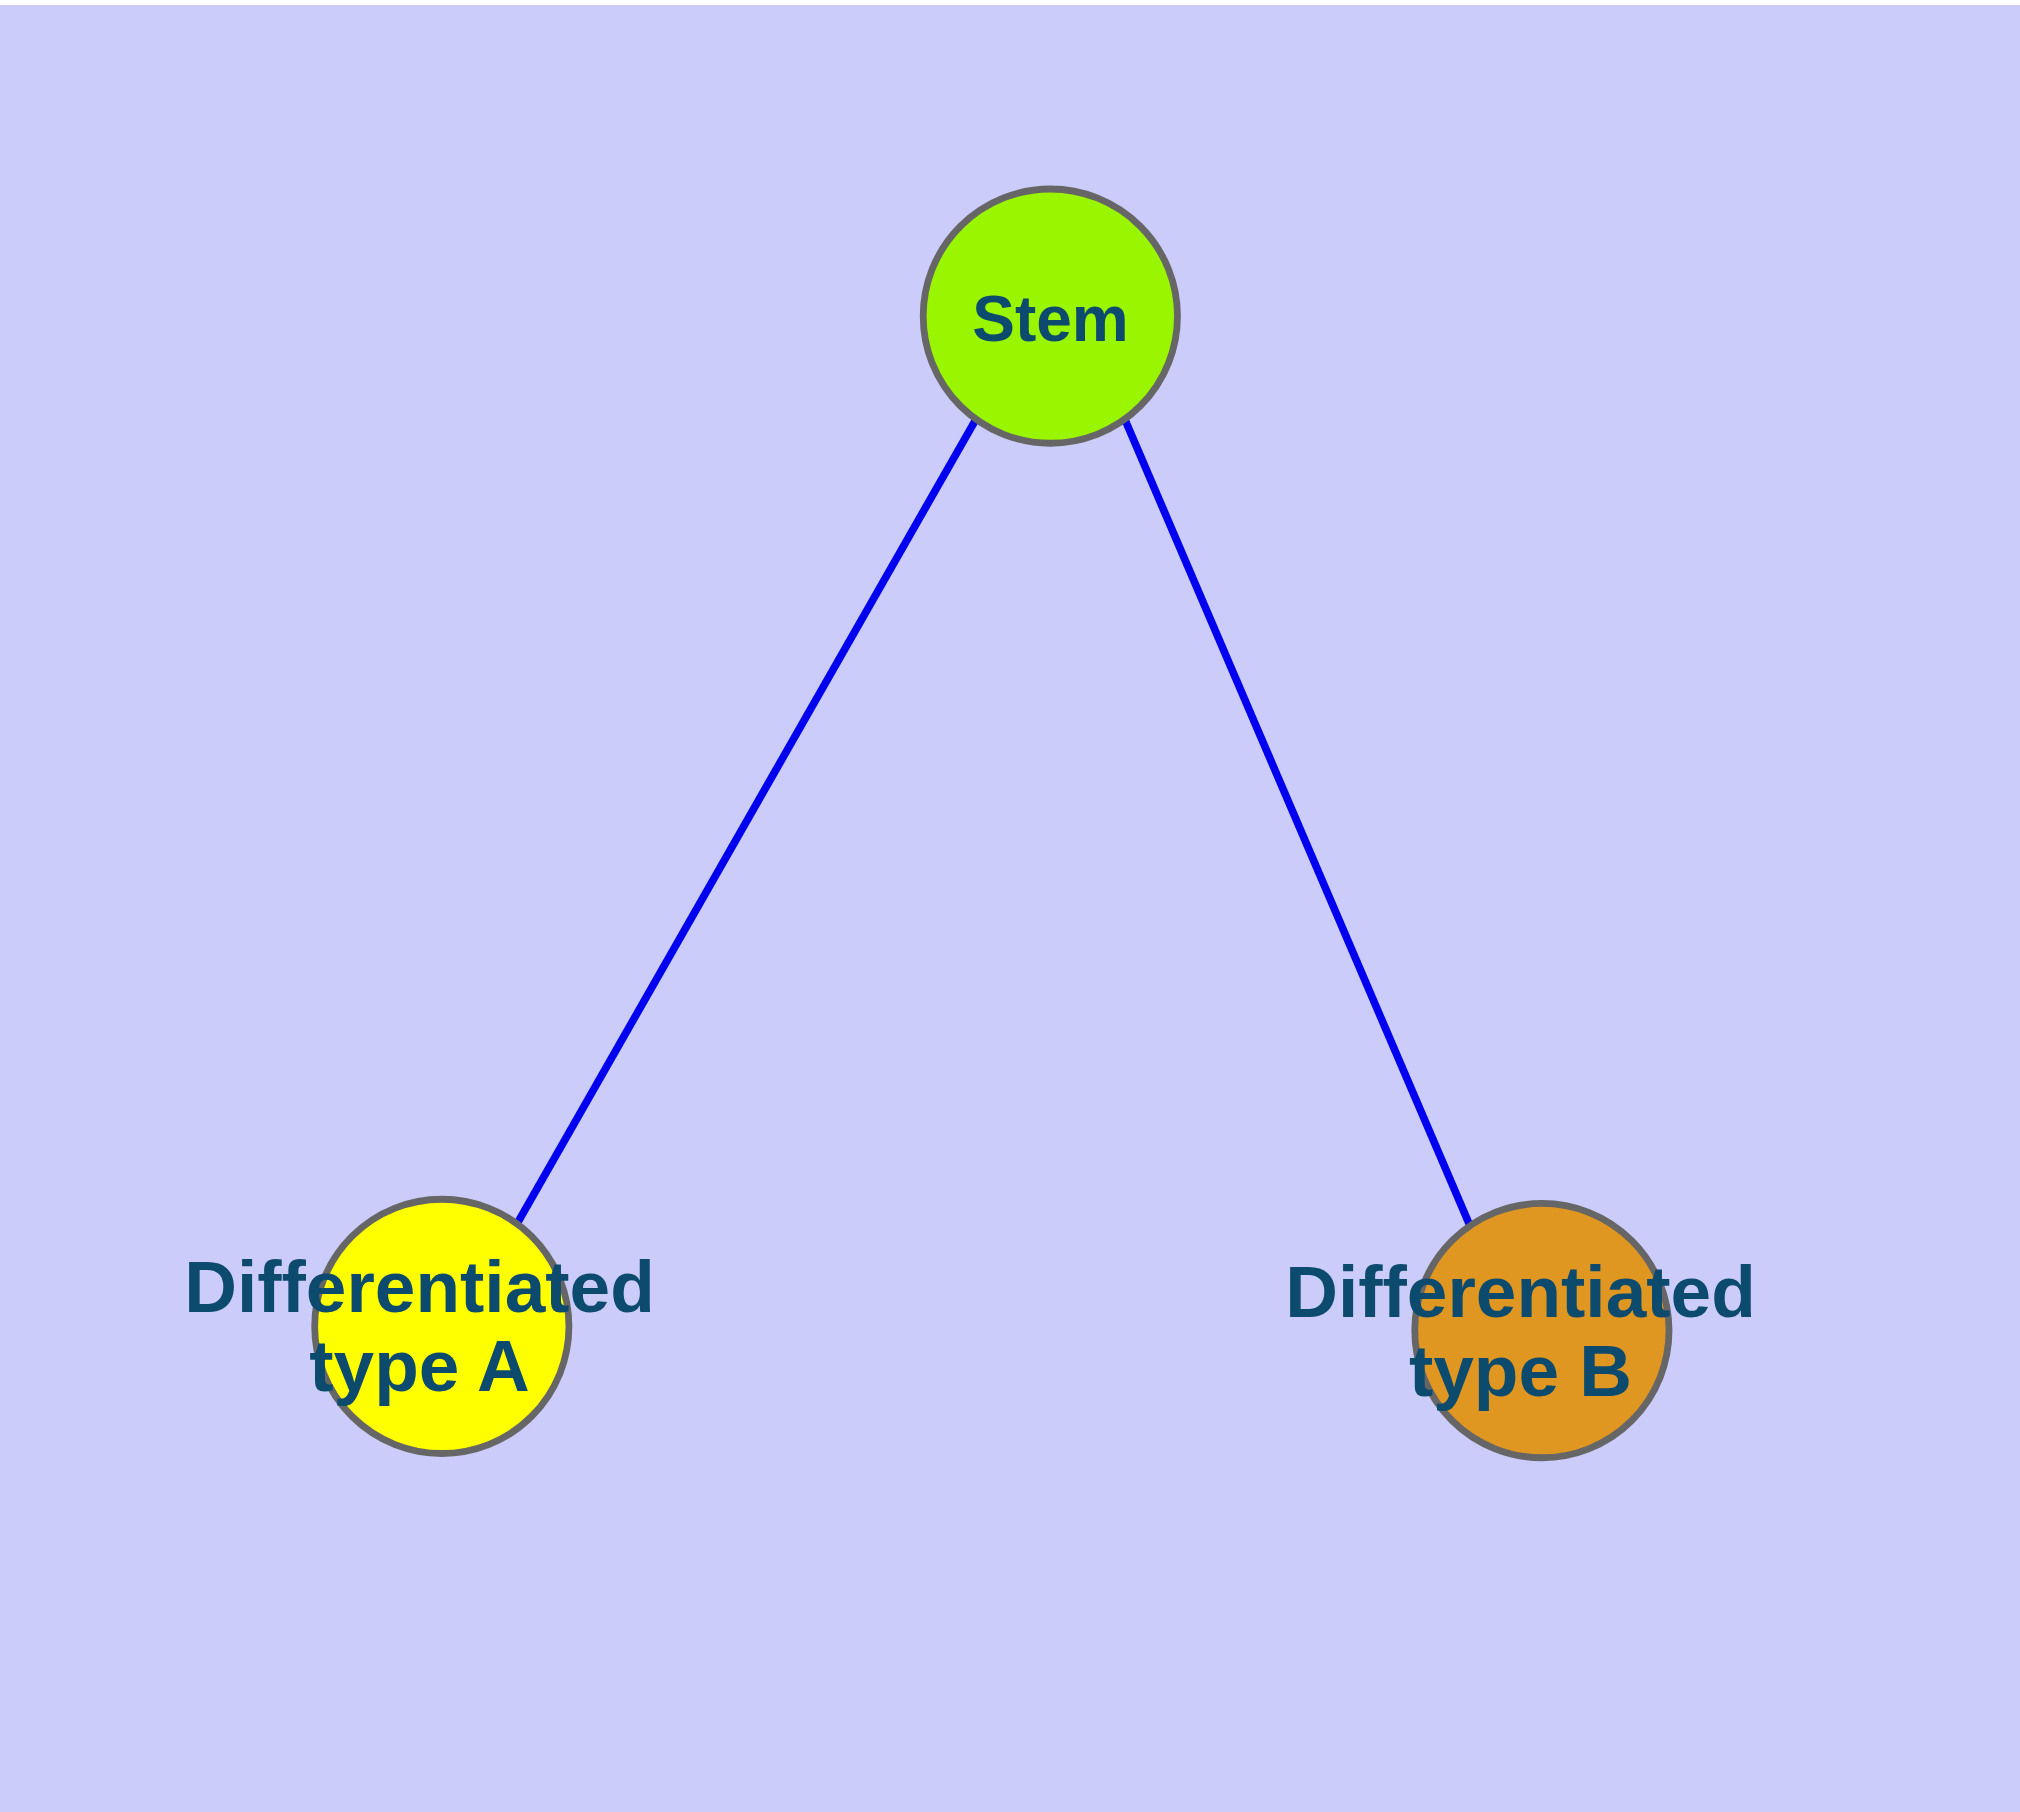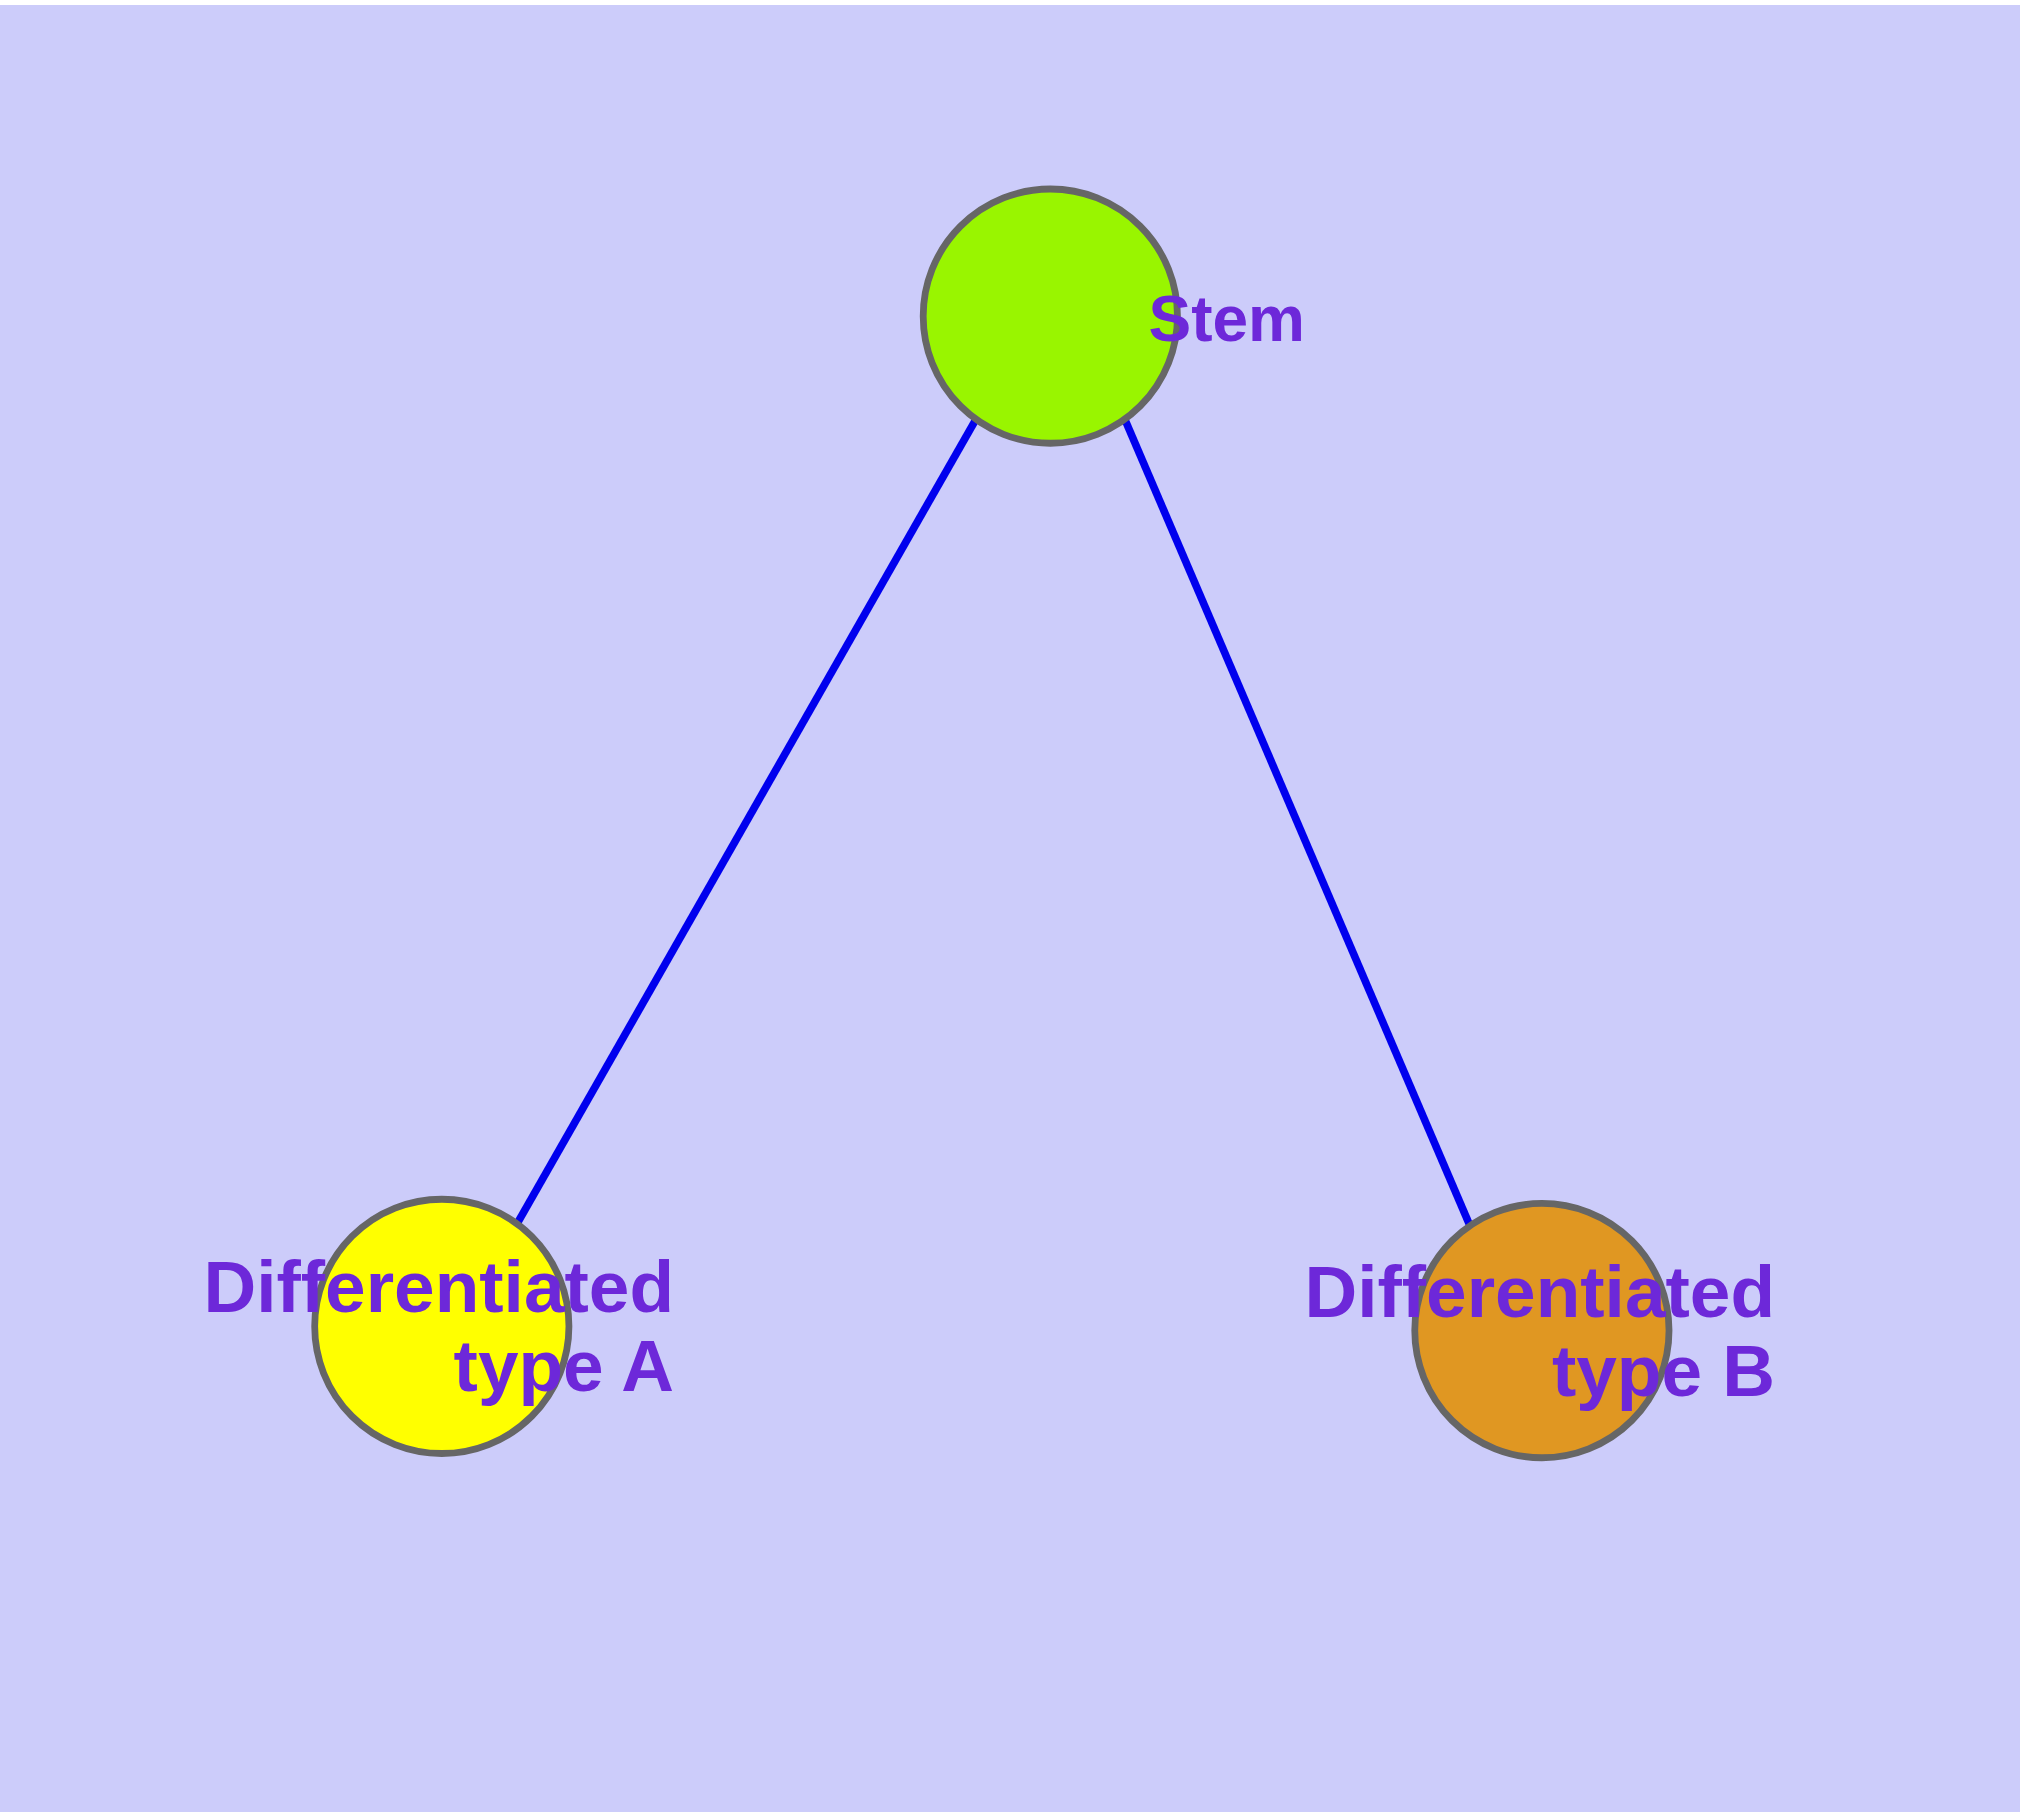--- a/index.html
+++ b/index.html
@@ -17,24 +17,24 @@
   }
   #graph-svg {
     position: absolute;
     left: 0;
     top: 0;
     width: 2021px;
     height: 1812px;
   }
   .node-label {
     position: absolute;
-    color: #6d28d9;
+    color: #0c4a6e;
     font-weight: bold;
     font-family: "Liberation Sans", sans-serif;
-    text-align: right;
+    text-align: center;
     line-height: 1.08;
     white-space: pre-line;
     pointer-events: none;
   }
   #label-stem {
     font-size: 64px;
     left: 796px;
     top: 285px;
     width: 509px;
   }

